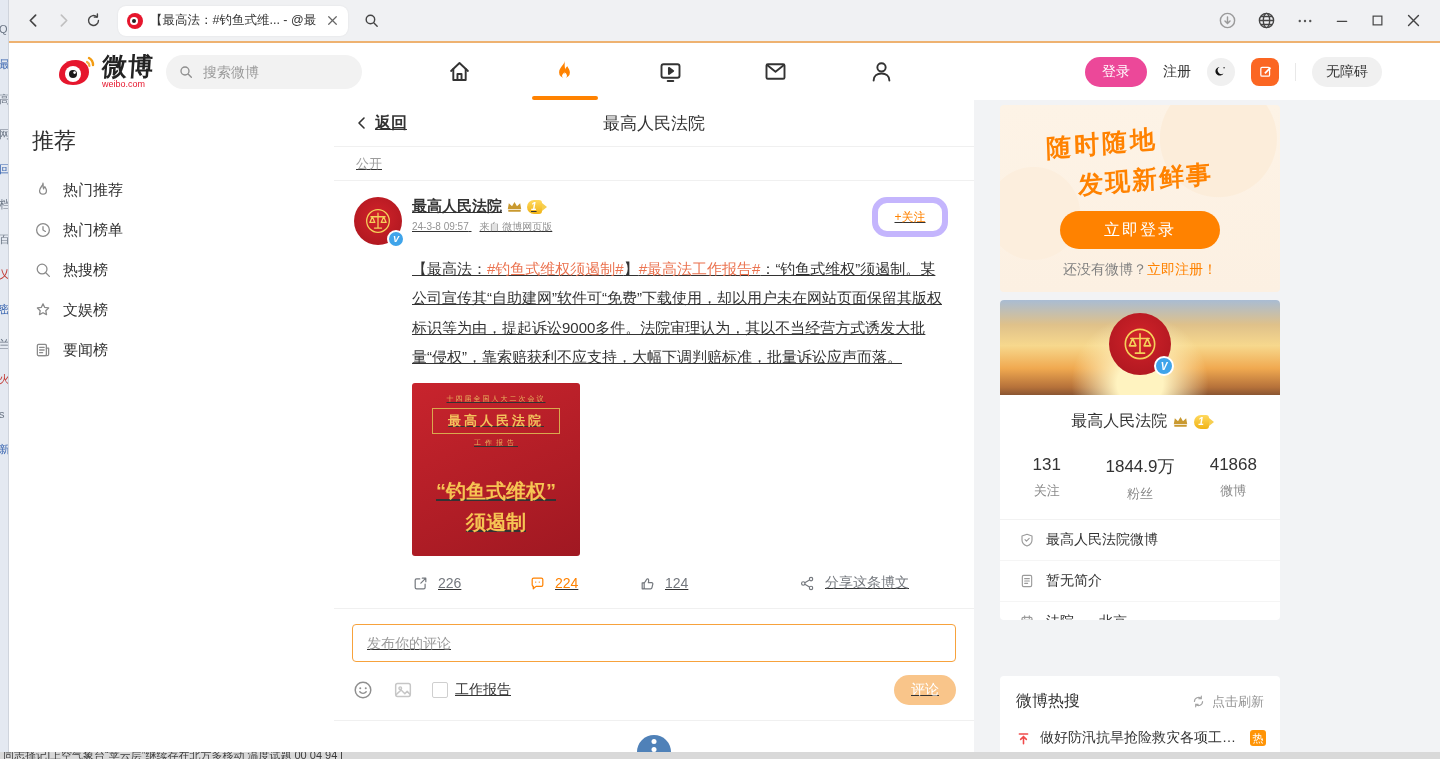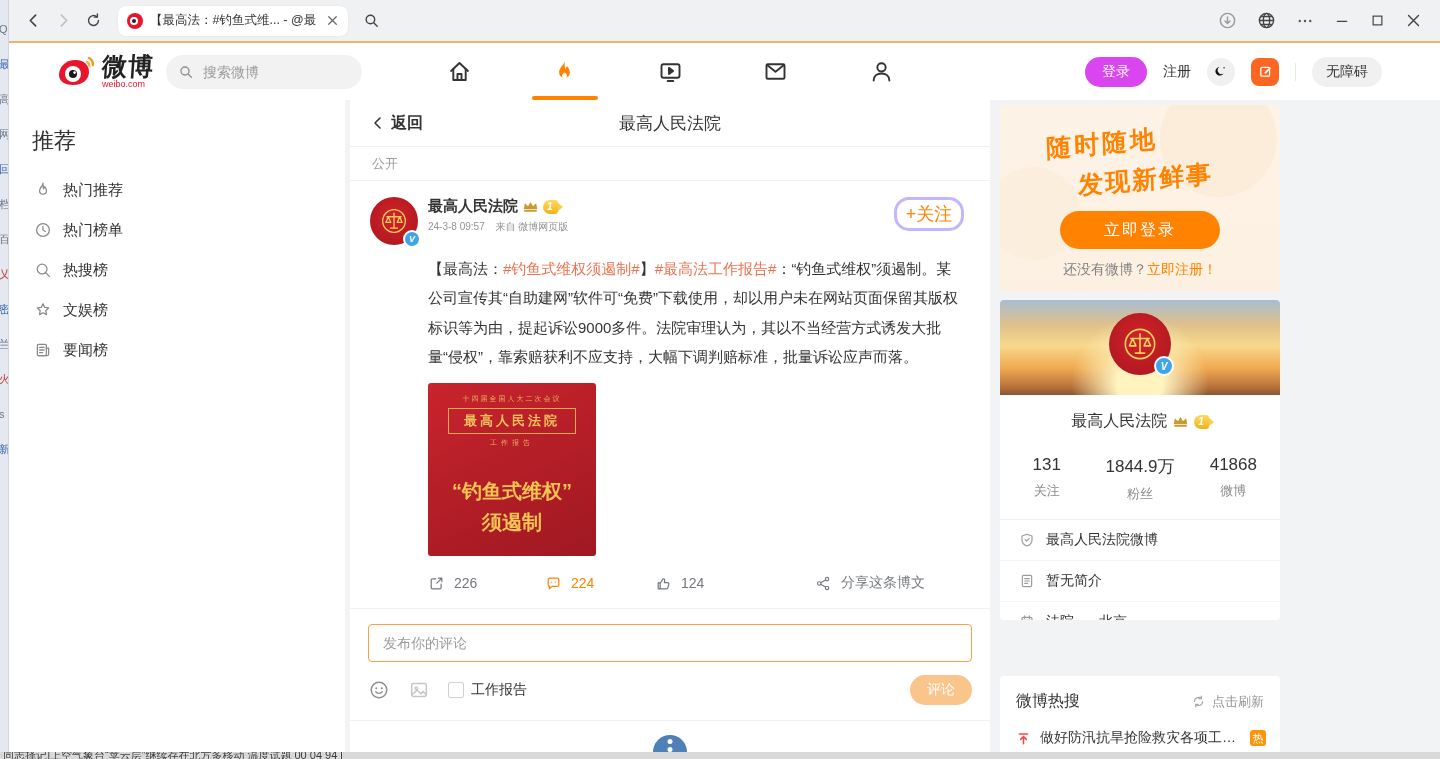--- a/index.html
+++ b/index.html
@@ -29,50 +29,50 @@
   .logo-stack{display:flex;flex-direction:column;line-height:1;}
   .logo-cn{font-size:25px;font-weight:bold;color:#222;letter-spacing:1px;transform:skewX(-4deg);}
   .logo-en{font-size:9px;color:#e6162d;margin-top:1px;}
   .search-pill{position:absolute;left:158px;top:12px;width:196px;height:34px;border-radius:17px;background:#f2f2f2;display:flex;align-items:center;padding:0 12px;gap:7px;box-sizing:border-box;}
   .search-pill input{border:none;background:transparent;outline:none;font-size:14px;color:#333;width:140px;font-family:inherit;}
   .search-pill input::placeholder{color:#9b9b9b;}
   .nav{position:absolute;left:429px;top:0;width:466px;height:57px;display:flex;align-items:center;justify-content:space-between;}
   .nav-item{position:relative;width:44px;height:57px;display:flex;align-items:center;justify-content:center;cursor:pointer;}
   .nav-underline{position:absolute;left:50%;transform:translateX(-50%);bottom:0;width:66px;height:4px;background:#ff8200;border-radius:2px;}
   .hdr-right{position:absolute;right:58px;top:0;height:57px;display:flex;align-items:center;gap:16px;}
-  .login-btn{width:62px;height:30px;border-radius:15px;background:#d946ef;color:#fff;font-size:14px;display:flex;align-items:center;justify-content:center;cursor:pointer;}
+  .login-btn{width:62px;height:30px;border-radius:15px;background:#ec4899;color:#fff;font-size:14px;display:flex;align-items:center;justify-content:center;cursor:pointer;}
   .reg-link{font-size:14px;color:#333;cursor:pointer;}
   .circle-btn{width:28px;height:28px;border-radius:50%;background:#f0f0f0;display:flex;align-items:center;justify-content:center;cursor:pointer;}
   .compose-btn{width:28px;height:28px;border-radius:8px;background:#fb6622;display:flex;align-items:center;justify-content:center;cursor:pointer;}
   .vdiv{width:1px;height:18px;background:#e8e8e8;}
   .a11y-btn{height:30px;padding:0 14px;border-radius:15px;background:#f0f0f0;font-size:14px;color:#333;display:flex;align-items:center;cursor:pointer;}
 
   
   .sidebar{position:absolute;left:8px;top:100px;width:337px;height:652px;background:#fff;}
   .sb-title{margin:26px 0 14px 24px;font-size:22px;color:#333;}
   .sb-item{display:flex;align-items:center;gap:11px;height:40px;padding-left:26px;font-size:15px;color:#333;cursor:pointer;}
 
-  .main{position:absolute;left:350px;top:100px;width:640px;height:652px;background:#fff;}
+  .main{position:absolute;left:334px;top:100px;width:640px;height:652px;background:#fff;text-decoration:underline;}
   .m-head{height:46px;display:flex;align-items:center;border-bottom:1px solid #f0f0f0;position:relative;}
   .back{display:flex;align-items:center;gap:5px;margin-left:20px;font-size:16px;font-weight:bold;color:#333;cursor:pointer;z-index:2;}
   .m-title{position:absolute;left:0;right:0;text-align:center;font-size:17px;font-weight:500;color:#333;}
   .vis-row{height:33px;line-height:33px;padding-left:22px;color:#9c9c9c;font-size:13px;border-bottom:1px solid #f0f0f0;}
 
   .post{padding:16px 26px 0 20px;}
   .post-head{display:flex;align-items:flex-start;}
   .avatar{width:48px;height:48px;position:relative;flex-shrink:0;}
   .avatar-circle{width:48px;height:48px;border-radius:50%;background:radial-gradient(circle at 50% 42%,#d2232a 0%,#a8151e 100%);display:flex;align-items:center;justify-content:center;}
   .vbadge{position:absolute;right:-3px;bottom:-3px;width:14px;height:14px;border-radius:50%;background:#3fa4ea;border:2px solid #fff;color:#fff;font-size:9px;font-weight:bold;font-style:italic;display:flex;align-items:center;justify-content:center;}
   .ph-main{margin-left:10px;flex:1;}
   .p-name{font-size:15px;font-weight:bold;color:#333;display:flex;align-items:center;gap:4px;}
   .lvl-badge{height:14px;padding:0 5px 0 4px;border-radius:7px 3px 3px 7px;background:linear-gradient(180deg,#ffd95e,#f0b316);color:#fff;font-size:10px;font-weight:bold;font-style:italic;display:flex;align-items:center;position:relative;}
   .lvl-badge::after{content:"";position:absolute;right:-5px;top:3px;border-left:5px solid #f6ce4f;border-top:4px solid transparent;border-bottom:4px solid transparent;}
   .p-time{margin-top:4px;font-size:10px;color:#939393;}
   .p-time .src{margin-left:8px;}
-  .follow-btn{width:64px;height:28px;border:3px solid #c4b5fd;border-radius:15px;color:#ff8200;font-size:18px;display:flex;align-items:center;justify-content:center;cursor:pointer;flex-shrink:0;}
+  .follow-btn{width:64px;height:28px;border:6px solid #c4b5fd;border-radius:15px;color:#ff8200;font-size:12px;display:flex;align-items:center;justify-content:center;cursor:pointer;flex-shrink:0;}
   .p-body{margin-left:58px;}
   .p-text{font-size:15px;color:#333;line-height:1.95;margin-top:9px;}
   .hashtag{color:#eb7350;cursor:pointer;}
 
   .p-img{width:168px;height:173px;margin-top:12px;border-radius:3px;background:linear-gradient(155deg,#c8242d 0%,#b01d26 60%,#a01822 100%);overflow:hidden;text-align:center;cursor:pointer;}
   .pi-small{margin-top:11px;font-size:7px;color:#e9b45e;letter-spacing:2px;}
   .pi-frame{margin:4px auto 0;width:126px;border:1px solid #d9a94e;padding:3px 0;font-size:13px;font-weight:bold;color:#f3c25c;letter-spacing:3px;}
   .pi-sub{margin-top:4px;font-size:7px;color:#e9b45e;letter-spacing:4px;}
   .pi-big{margin-top:28px;font-size:20px;font-weight:bold;color:#f6c453;line-height:1.55;}
 

